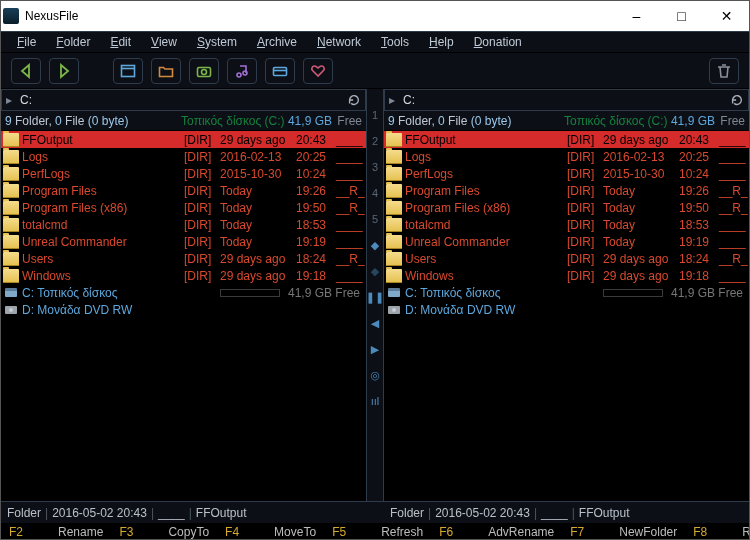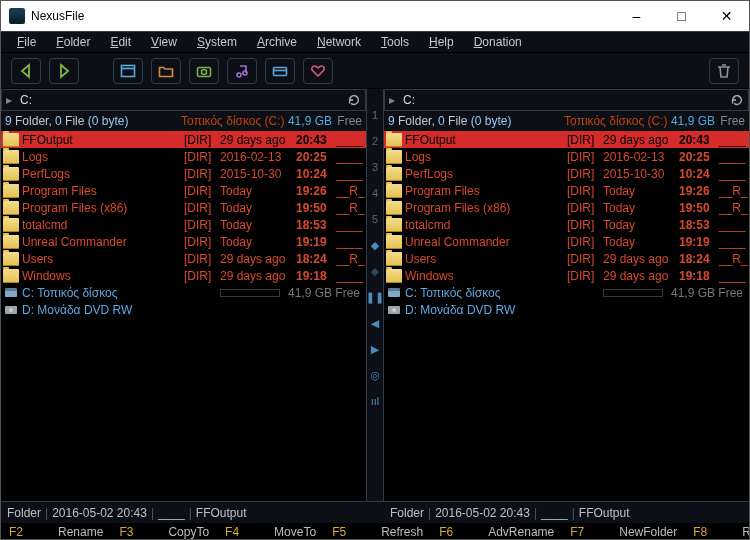--- a/index.html
+++ b/index.html
@@ -8,21 +8,21 @@
     background: #1a1a1a;
     font-family: "Segoe UI", Tahoma, sans-serif;
     font-size: 12px; color: #999;
     overflow: hidden;
     border: 1px solid #555;
   }
 
   
   .titlebar {
     height: 30px; background: #fff; display: flex; align-items: center;
-    padding-left: 8px; color: #000; font-size: 12px;
+    padding-left: 2px; color: #000; font-size: 12px;
   }
   .titlebar .app-icon {
     width: 16px; height: 16px; margin-right: 6px;
     background: linear-gradient(#193f5a,#091e28); border-radius:2px;
   }
   .titlebar .title { flex:1; }
   .titlebar .winctl { display:flex; height:100%; }
   .titlebar .winbtn {
     width: 45px; display:flex; align-items:center; justify-content:center;
     font-family: Arial; font-size:14px; color:#000;
@@ -64,37 +64,37 @@
   .pathbar .refresh svg{display:block;}
 
   
   .statbar {
     background:#0c1016;height:20px;display:flex;align-items:center;
     font-size:12px;padding:0 4px;border-bottom:1px solid #000;
   }
   .statbar .counts b{color:#9bc7ea;font-weight:normal;}
   .statbar .counts i{font-style:normal;color:#bfc9d5;}
   .statbar .fill{flex:1;}
-  .statbar .vlabel{color:#c2410c;}
+  .statbar .vlabel{color:#15803d;}
   .statbar .space{color:#5da7dd;font-weight:500;}
   .statbar .free{color:#7e8792;margin-left:2px;}
 
   
   .filelist{flex:1;background:#000;overflow:hidden;}
   .row{display:flex;align-items:center;height:17px;font-size:12px;padding-left:2px;}
   .row.selected{background:#d52b2b;color:#000;}
   .row .ico{width:16px;height:14px;margin-right:3px;
     background:linear-gradient(#f5dc8c,#e6c253);border-radius:1px 1px 0 0;
     position:relative;border-bottom:1px solid #a88722;}
   .row .ico::before{content:"";position:absolute;top:-2px;left:0;width:6px;height:2px;
     background:#e6c253;border-radius:1px 1px 0 0;}
   .row .name{flex:1;white-space:nowrap;overflow:hidden;}
   .row .tag{width:36px;text-align:left;margin-left:26px;}
   .row .date{width:76px;text-align:left;}
-  .row .time{width:40px;text-align:left;font-weight:bold;}
+  .row .time{width:40px;text-align:left;}
   .row .attr{width:30px;text-align:left;}
   .row .name,.row .tag,.row .date,.row .time,.row .attr{color:#d9492e;}
   .row.selected .name,.row.selected .tag,.row.selected .date,.row.selected .time,.row.selected .attr{color:#000;}
 
   .drive{display:flex;align-items:center;height:17px;font-size:12px;color:#5da7dd;padding-left:2px;}
   .drive .dico{width:16px;height:14px;margin-right:3px;display:flex;align-items:center;justify-content:center;}
   .drive .dname{flex:1;}
   .drive .bar{width:60px;height:8px;border:1px solid #3a3a3a;margin-right:6px;}
   .drive .bar .fillbar{height:100%;background:#888;}
   .drive .dsize{color:#777;width:74px;text-align:right;margin-right:6px;}

